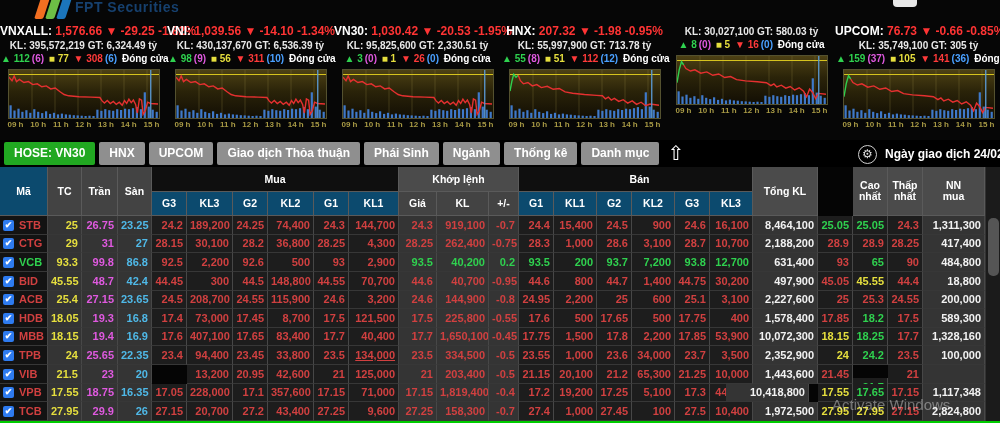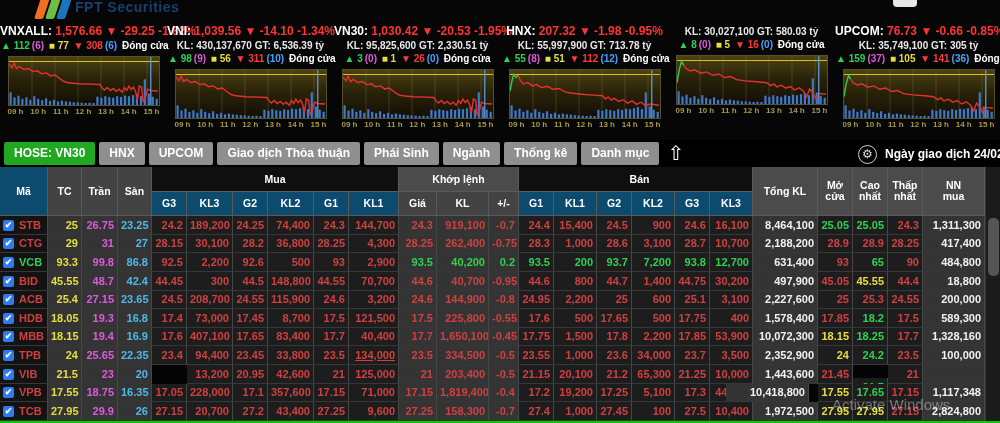--- a/index.html
+++ b/index.html
@@ -73,20 +73,21 @@
         <span class="logo-bar lb1"></span>
           <span class="logo-bar lb2"></span>
           <span class="logo-bar lb3"></span>
       </span>
       <span class="logo-text">FPT Securities</span>
     </div>
     <div id="collapse-handle"></div>
     <div id="panels">
         <div class="panel" style="left: 0px;">
           <div class="l1"><span class="nm">VNXALL: </span><span>1,576.66 </span><span>▼ </span><span>-29.25  </span><span>-1.82%</span></div>
+          <div class="l2">KL: 395,572,219 GT: 6,324.49 tỷ</div>
           <div class="l3"><span class="t-up">▲ 112</span><span class="t-ceil">(6)</span><span class="t-ref"> ■ 77</span><span class="t-dn"> ▼ 308</span><span class="t-floor">(6)</span><span class="t-st"> Đóng cửa</span></div>
           <div class="chart">
             <svg width="150" height="48" viewBox="0 0 150 48">
               <line x1="23" y1="0" x2="23" y2="48" stroke="rgba(150,135,70,0.30)" stroke-width="1"></line>
               <line x1="46" y1="0" x2="46" y2="48" stroke="rgba(150,135,70,0.30)" stroke-width="1"></line>
               <line x1="69" y1="0" x2="69" y2="48" stroke="rgba(150,135,70,0.30)" stroke-width="1"></line>
               <line x1="92" y1="0" x2="92" y2="48" stroke="rgba(150,135,70,0.30)" stroke-width="1"></line>
               <line x1="115" y1="0" x2="115" y2="48" stroke="rgba(150,135,70,0.30)" stroke-width="1"></line>
               <line x1="138" y1="0" x2="138" y2="48" stroke="rgba(150,135,70,0.30)" stroke-width="1"></line>
               <line x1="0" y1="4.5" x2="150" y2="4.5" stroke="#d6c31e" stroke-width="1"></line>
@@ -508,22 +509,20 @@
         <div class="hcell hb-gray" style="left: 437px; top: 25px; width: 52px; height: 24px;">KL</div>
         <div class="hcell hb-gray" style="left: 489px; top: 25px; width: 30px; height: 24px;">+/-</div>
         <div class="hcell hb-black" style="left: 519px; top: 0px; width: 234px; height: 25px; padding-left: 8px;">Bán</div>
         <div class="hcell hb-dark" style="left: 519px; top: 25px; width: 35px; height: 24px;">G1</div>
         <div class="hcell hb-dark" style="left: 554px; top: 25px; width: 43px; height: 24px;">KL1</div>
         <div class="hcell hb-dark" style="left: 597px; top: 25px; width: 35px; height: 24px;">G2</div>
         <div class="hcell hb-dark" style="left: 632px; top: 25px; width: 43px; height: 24px;">KL2</div>
         <div class="hcell hb-dark" style="left: 675px; top: 25px; width: 35px; height: 24px;">G3</div>
         <div class="hcell hb-dark" style="left: 710px; top: 25px; width: 43px; height: 24px;">KL3</div>
         <div class="hcell hb-right" style="left: 753px; top: 0px; width: 65px; height: 49px;">Tổng KL</div>
-        <div class="hcell hb-right" style="left: 818px; top: 0px; width: 35px; height: 49px;">Mở
-cửa</div>
         <div class="hcell hb-right" style="left: 853px; top: 0px; width: 35px; height: 49px;">Cao
 nhất</div>
         <div class="hcell hb-right" style="left: 888px; top: 0px; width: 35px; height: 49px;">Thấp
 nhất</div>
         <div class="hcell hb-right" style="left: 923px; top: 0px; width: 62px; height: 49px;">NN
 mua</div>
       </div>
     <div id="bbody">
         <div class="brow" style="top: 0px; height: 19px;">
           <div class="bcell bg-sym symcell" style="left: 0px; width: 48px; line-height: 18px;">

